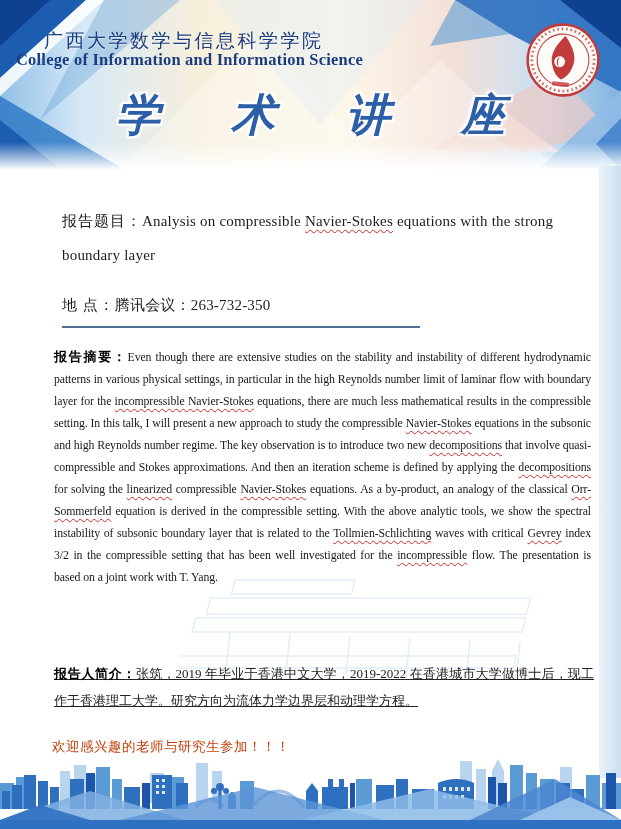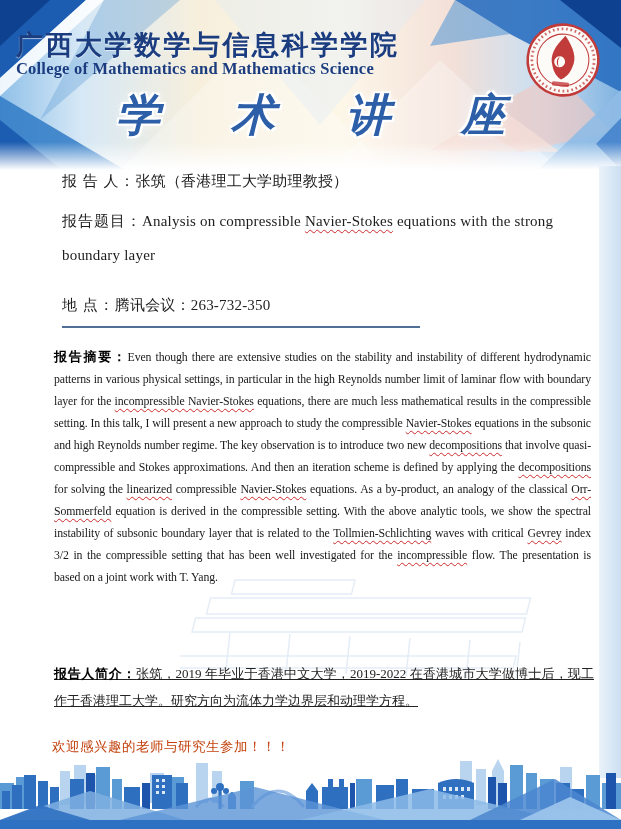--- a/index.html
+++ b/index.html
@@ -5,21 +5,21 @@
   html,body{margin:0;padding:0;background:#e8e8e8;}
   .poster{
     position:relative;width:621px;height:829px;margin:0 auto;
     background:#ffffff;overflow:hidden;
     font-family:"Liberation Serif","DejaVu Serif",serif;color:#1c1c1c;
   }
   
   .header{position:absolute;left:0;top:0;width:621px;height:170px;}
   .header svg{display:block;}
   .college{position:absolute;left:16px;top:30px;line-height:1.12;color:#1b3d80;}
-  .college-cn{font-size:27px;font-weight:bold;letter-spacing:2.5px;text-shadow:0 1px 1px rgba(255,255,255,.6);}
+  .college-cn{font-size:19px;font-weight:normal;letter-spacing:2.5px;text-shadow:0 1px 1px rgba(255,255,255,.6);margin-left:28px;}
   .college-en{font-size:16.5px;font-weight:bold;letter-spacing:.2px;}
   .banner-title{
     position:absolute;left:0;top:86px;width:100%;text-align:center;
     font-size:44px;font-weight:bold;font-style:italic;color:#2d5fa8;letter-spacing:30px;text-indent:30px;
     text-shadow:-2px -2px 0 #fff,2px -2px 0 #fff,-2px 2px 0 #fff,2px 2px 0 #fff,0 0 8px rgba(255,255,255,.9);
     white-space:nowrap;
   }
   .seal{position:absolute;right:20px;top:22px;width:76px;height:76px;transform:rotate(6deg);}
   
   .info-line{position:absolute;left:62px;width:545px;font-size:15px;color:#1d1d1d;letter-spacing:.2px;}
@@ -94,39 +94,36 @@
       <polygon points="468,122 556,72 612,132 520,152" fill="#ecc9c4" opacity="0.7"></polygon>
       <polygon points="430,150 500,108 560,152" fill="#f6dfd8" opacity="0.7"></polygon>
 
       <polygon points="538,170 621,90 621,170" fill="#8fbbe6" opacity="0.9"></polygon>
       <polygon points="596,144 621,118 621,170" fill="#3f7fca" opacity="0.85"></polygon>
       <rect x="0" y="142" width="621" height="28" fill="url(#fadeWhite)"></rect>
     </svg>
 
     <div class="college">
       <div class="college-cn">广西大学数学与信息科学学院</div>
-      <div class="college-en">College of Mathematics and Mathematics Science</div>
+      <div class="college-en">College of Information and Information Science</div>
     </div>
 
     <div class="banner-title">学 术 讲 座</div>
 
     <svg class="seal" viewBox="0 0 72 72">
       <circle cx="36" cy="36" r="33.5" fill="#fdfbf7" stroke="#c23b3b" stroke-width="2.4"></circle>
       <circle cx="36" cy="36" r="29.5" fill="none" stroke="#c23b3b" stroke-width="2.6" stroke-dasharray="1.6 2.6" opacity="0.75"></circle>
       <circle cx="36" cy="36" r="24.5" fill="none" stroke="#c23b3b" stroke-width="1"></circle>
       <path d="M36 13 C27 24,23 33,26.5 42 C28.5 49,32.5 53,36 54.5 C39.5 53,43.5 49,45.5 42 C49 33,45 24,36 13 Z" fill="#c23b3b"></path>
       <circle cx="33" cy="38" r="5.2" fill="#fdfbf7"></circle>
       <path d="M33 32.8 C29.5 35,29.5 41,33 43.2 C31 40.5,31 35.5,33 32.8 Z" fill="#c23b3b"></path>
       <rect x="28" y="57" width="16" height="4" rx="1" fill="#c23b3b" opacity="0.8"></rect>
     </svg>
   </div>
 
-  <div class="info-line info-speaker">
-    <span class="lbl">报 告 人：</span><span>张筑（香港理工大学助理教授）</span>
-  </div>
 
   <div class="info-line info-title">
     <span class="lbl">报告题目：</span><span><span>Analysis on compressible </span><span class="wavy">Navier-Stokes</span><span> equations with the strong boundary layer</span></span>
   </div>
 
 
   <div class="info-line info-venue">
     <span class="lbl">地 点：</span><span>腾讯会议：263-732-350</span>
   </div>
 

